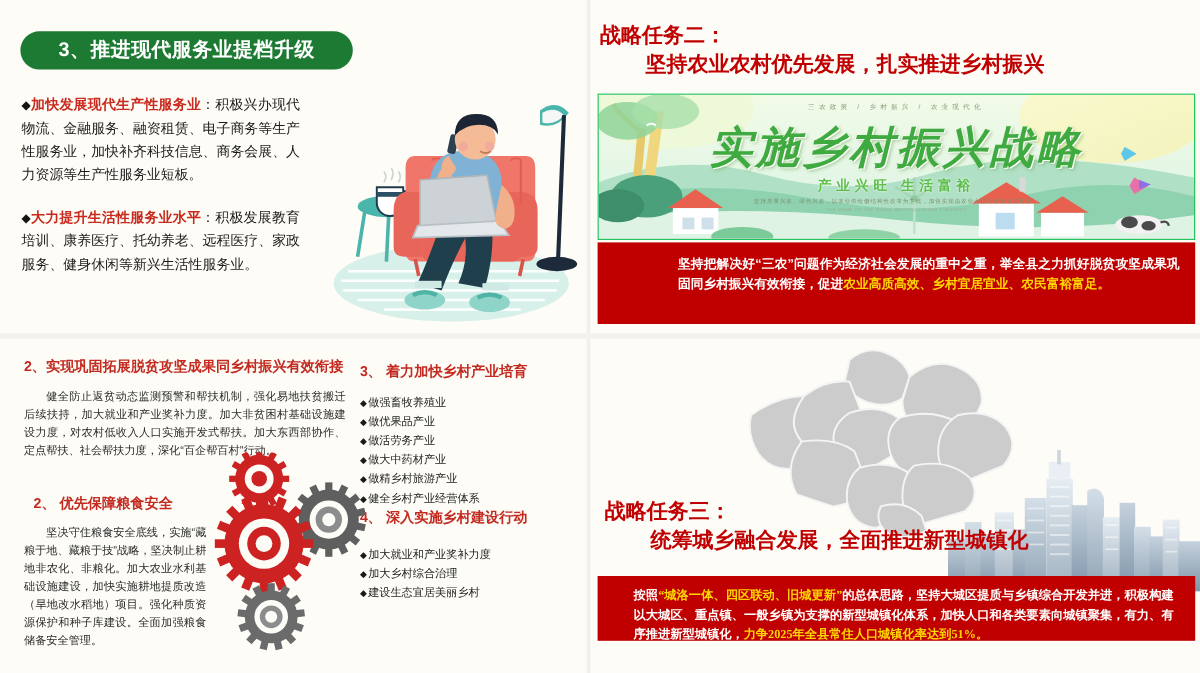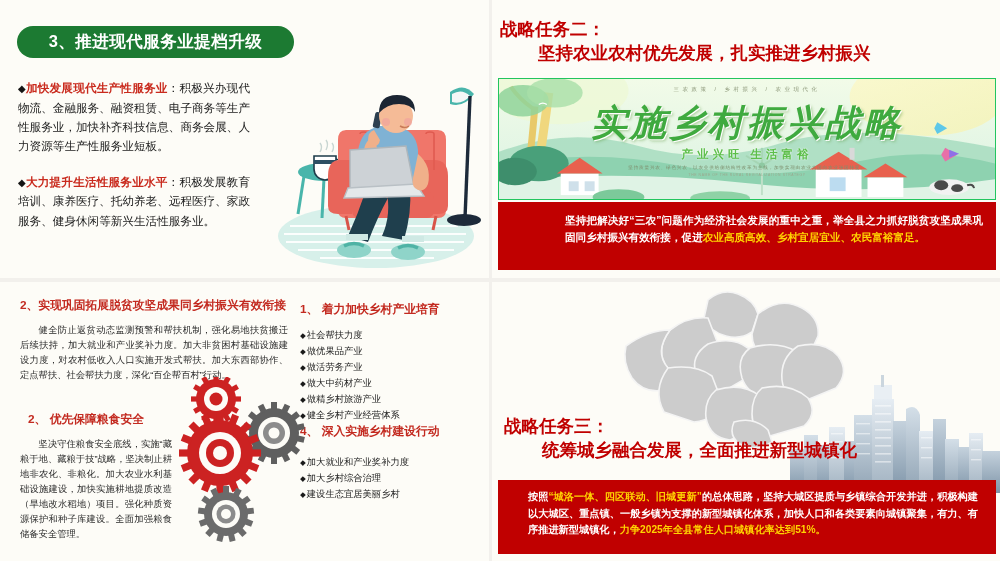--- a/index.html
+++ b/index.html
@@ -93,22 +93,22 @@
   .gears { position: absolute; left: 168px; top: 95px; width: 150px; height: 170px; }
 
   
   .panel-br { position: absolute; left: 492px; top: 282px; width: 508px; height: 279px; overflow: hidden; }
   .map-wrap { position: absolute; left: 120px; top: 2px; width: 270px; height: 165px; }
   .skyline { position: absolute; right: 0; bottom: 68px; width: 210px; height: 118px; }
   .br-title { position: absolute; left: 12px; top: 132px; width: 470px; z-index: 5; }
   .br-title .l1 { font-size: 17.5px; font-weight: bold; color: #c00000; line-height: 1.38; }
   .br-title .l2 { font-size: 17.5px; font-weight: bold; color: #c00000; line-height: 1.38; padding-left: 38px; }
   .red-box-br {
-    position: absolute; left: 6px; top: 198px; width: 498px; height: 74px;
-    background: #c00000; z-index: 7;
+    position: absolute; left: 6px; top: 198px; width: 498px; height: 54px;
+    background: #c00000; z-index: 7; font-family: Liberation Serif, serif;
   }
   .red-box-br .txt {
     position: absolute; left: 30px; top: 9px; width: 450px;
     font-size: 10.2px; font-weight: bold; color: #ffffff; line-height: 1.62; text-align: justify;
   }
   .red-box-br .y { color: #ffd400; }
 </style>
 </head>
 <body>
 
@@ -293,23 +293,23 @@
       <div class="sec-head">2、实现巩固拓展脱贫攻坚成果同乡村振兴有效衔接</div>
       <p class="sec-para" style="margin-top:9px">健全防止返贫动态监测预警和帮扶机制，强化易地扶贫搬迁后续扶持，加大就业和产业奖补力度。加大非贫困村基础设施建设力度，对农村低收入人口实施开发式帮扶。加大东西部协作、定点帮扶、社会帮扶力度，深化“百企帮百村”行动。</p>
     </div>
 
     <div class="col-a2">
       <div class="sec-head sec-head-2">2、  优先保障粮食安全</div>
       <p class="sec-para" style="margin-top:9px">坚决守住粮食安全底线，实施“藏粮于地、藏粮于技”战略，坚决制止耕地非农化、非粮化。加大农业水利基础设施建设，加快实施耕地提质改造（旱地改水稻地）项目。强化种质资源保护和种子库建设。全面加强粮食储备安全管理。</p>
     </div>
 
     <div class="col-b">
-      <div class="sec-head">1、 着力加快乡村产业培育</div>
+      <div class="sec-head">3、 着力加快乡村产业培育</div>
       <ul class="blist">
-        <li><span class="d">◆</span><span>社会帮扶力度</span></li>
+        <li><span class="d">◆</span><span>做强畜牧养殖业</span></li>
         <li><span class="d">◆</span><span>做优果品产业</span></li>
         <li><span class="d">◆</span><span>做活劳务产业</span></li>
         <li><span class="d">◆</span><span>做大中药材产业</span></li>
         <li><span class="d">◆</span><span>做精乡村旅游产业</span></li>
         <li><span class="d">◆</span><span>健全乡村产业经营体系</span></li>
       </ul>
     </div>
 
     <div class="col-b2">
       <div class="sec-head">4、  深入实施乡村建设行动</div>

